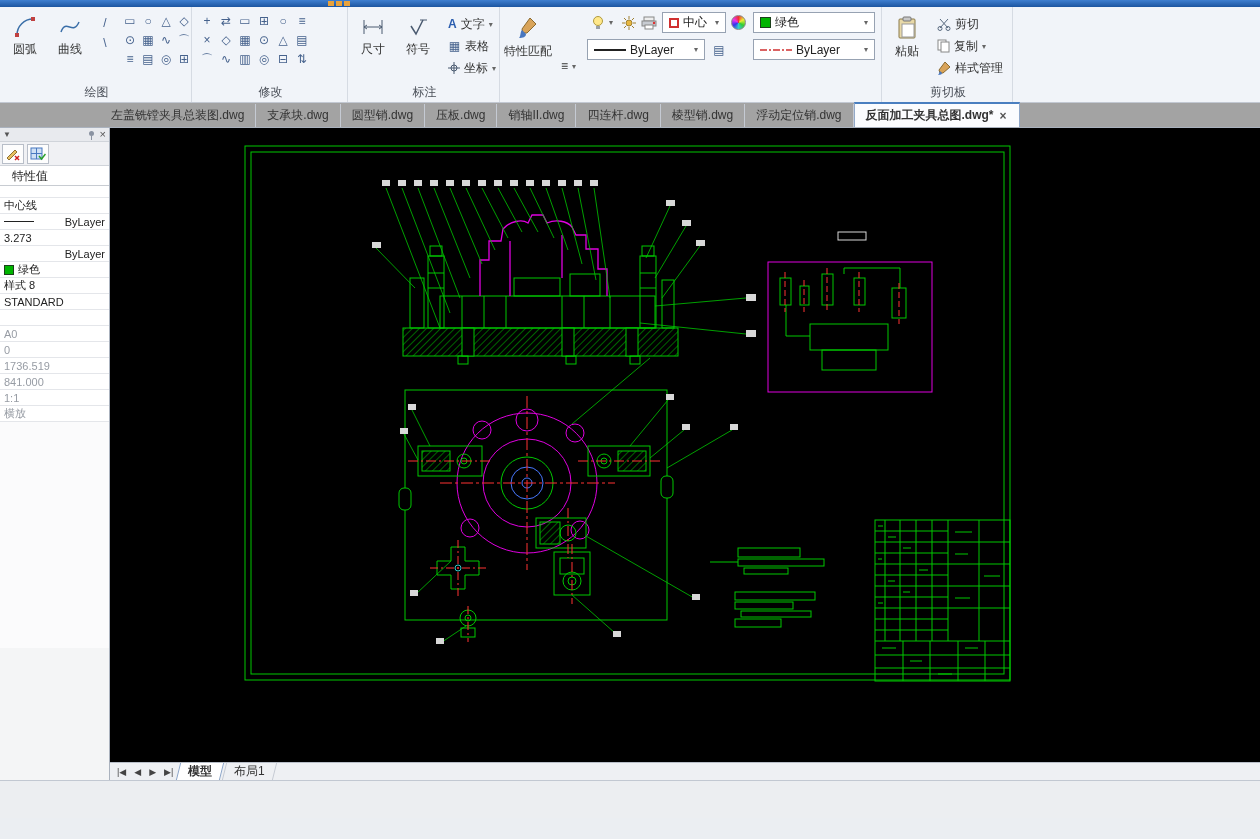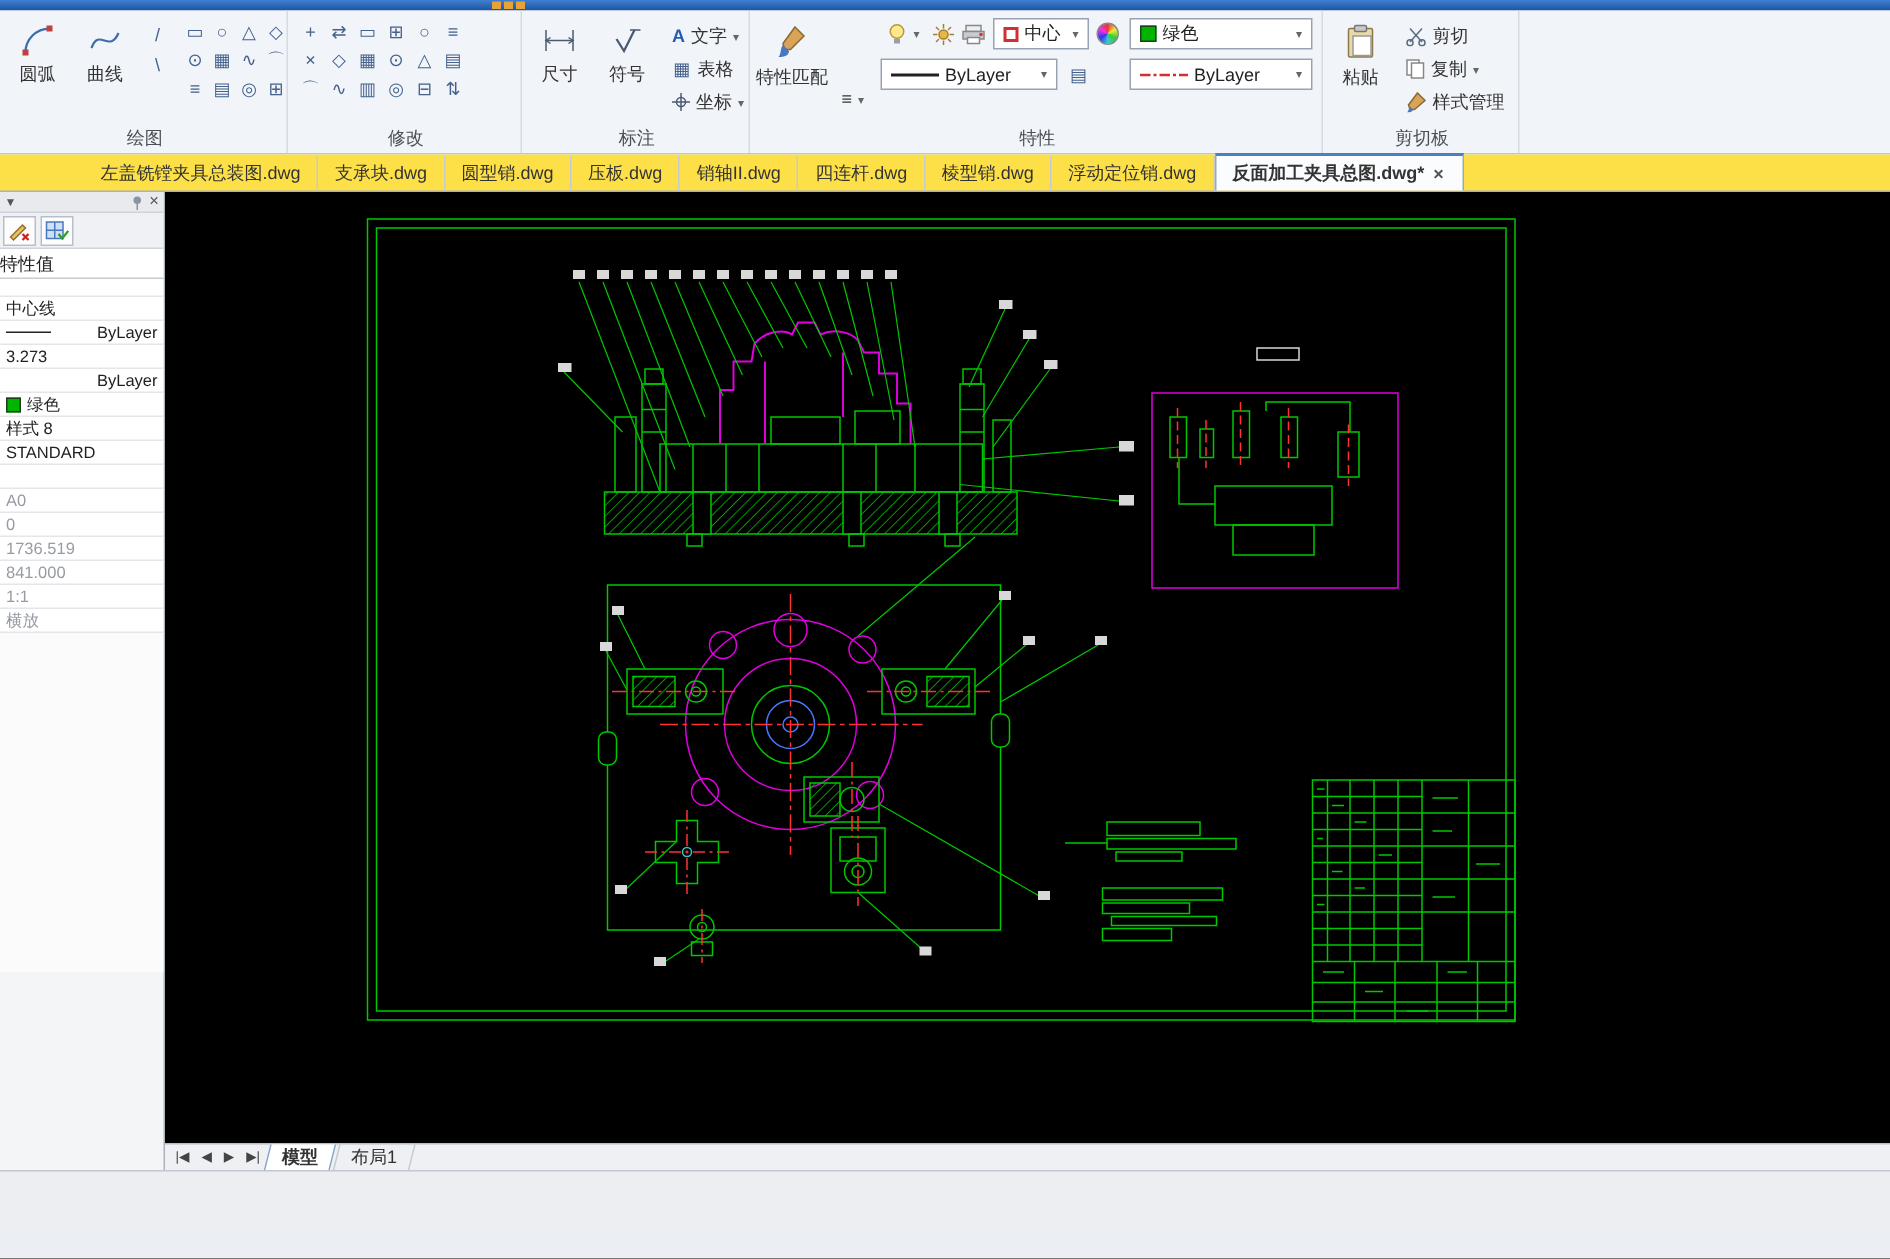--- a/index.html
+++ b/index.html
@@ -27,34 +27,34 @@
   .arrow{font-size:8px;color:#666}
   .combo{display:flex;align-items:center;gap:4px;background:#fff;border:1px solid #97a2b2;height:21px;padding:0 6px;font-size:12px;color:#222}
   .combo .arrow{margin-left:auto}
   .sw-green{width:11px;height:11px;background:#00b400;border:1px solid #1c401c}
   .sw-red{width:10px;height:10px;border:2px solid #d03030;background:#fff}
   .hrow{display:flex;align-items:center;gap:5px}
   .lsvg{display:block}
   .wheel{width:15px;height:15px;border-radius:50%;border:1px solid #888;background:conic-gradient(#e33,#ee3,#3c3,#3cc,#33e,#e3e,#e33)}
 
   
-  .doctabs{position:absolute;top:103px;left:0;width:1260px;height:25px;background:#fde047;border-bottom:1px solid #aab2be;display:flex;align-items:flex-end;padding-left:56px}
+  .doctabs{position:absolute;top:103px;left:0;width:1260px;height:25px;background:#a3a3a3;border-bottom:1px solid #aab2be;display:flex;align-items:flex-end;padding-left:100px}
   .dtab{display:flex;align-items:center;gap:5px;height:23px;padding:0 11px;border-right:1px solid #c5cad3;font-size:12px;color:#333;white-space:nowrap}
   .dtab.active{background:#fbfcfe;border:1px solid #93a9c8;border-bottom:none;border-top:2px solid #4a7fc0;font-weight:bold;height:25px}
   .tabclose{color:#555;font-size:12px;padding:0 1px}
 
   
   .sidepanel{position:absolute;top:128px;left:0;width:110px;height:652px;background:#f4f5f6;border-right:1px solid #aab2be}
   .sp-head{height:14px;background:#e8eaee;display:flex;align-items:center;padding:0 3px;border-bottom:1px solid #d0d4da}
   .sp-caret{font-size:8px;color:#555}
   .sp-tools{margin-left:auto;display:flex;align-items:center;gap:4px;color:#555}
   .sp-tools .x{font-size:11px;line-height:1}
   .sp-toolbar{height:24px;display:flex;align-items:center;gap:3px;padding:0 2px;background:#f0f1f4;border-bottom:1px solid #d0d4da}
   .sp-toolbar button{border:1px solid #b8bec8;background:#fdfdfd;width:22px;height:20px;display:flex;align-items:center;justify-content:center;padding:0}
-  .sp-title{height:20px;line-height:20px;padding-left:0;background:#fff;border-bottom:1px solid #c8ccd2;font-size:12px;color:#222}
+  .sp-title{height:20px;line-height:20px;padding-left:12px;background:#fff;border-bottom:1px solid #c8ccd2;font-size:12px;color:#222}
   .sp-gap{height:12px;background:#fff;border-bottom:1px solid #e4e6ea}
   .sp-rows{background:#fff}
   .sp-row{height:16px;display:flex;align-items:center;padding:0 4px;border-bottom:1px solid #e4e6ea;font-size:11px;color:#222;gap:4px}
   .sp-row .right{margin-left:auto}
   .sp-row.muted .txt{color:#979ca4}
   .lsample{width:30px;border-top:1.5px solid #222}
   .gsw{width:10px;height:10px;background:#00b400;border:1px solid #1c401c}
   .sp-rest{background:#fbfbfc;height:226px}
 
   
@@ -266,21 +266,20 @@
           </div>
           <div class="combo" style="width:122px">
             <svg width="32" height="4">
                 <line x1="0" y1="2" x2="32" y2="2" stroke="#d03030" stroke-width="1.6" stroke-dasharray="7 2 2 2"></line>
               </svg>
             <span>ByLayer</span>
               <span class="arrow">▾</span>
           </div>
         </div>
       </div>
-      <div class="panel-label">特性</div>
     </div>
 
     <div class="panel" style="left:882px;width:131px">
       <div class="pc">
         <div class="bigbtn">
           <svg class="lsvg" width="22" height="24">
               <rect x="3" y="3" width="16" height="19" rx="1" fill="#e8d9a8" stroke="#8a7a4a"></rect>
               <rect x="7" y="1" width="8" height="4" rx="1" fill="#c8c8c8" stroke="#777"></rect>
               <rect x="6" y="8" width="12" height="13" fill="#fff" stroke="#999"></rect>
             </svg>

